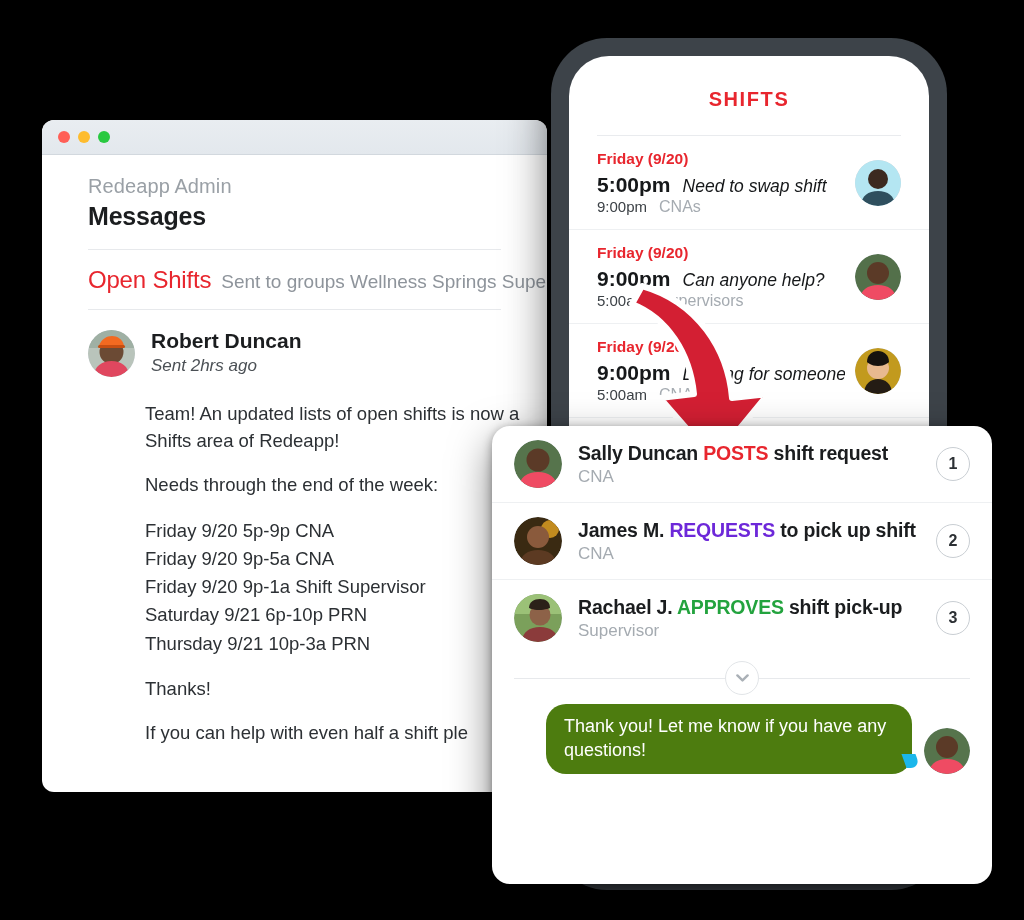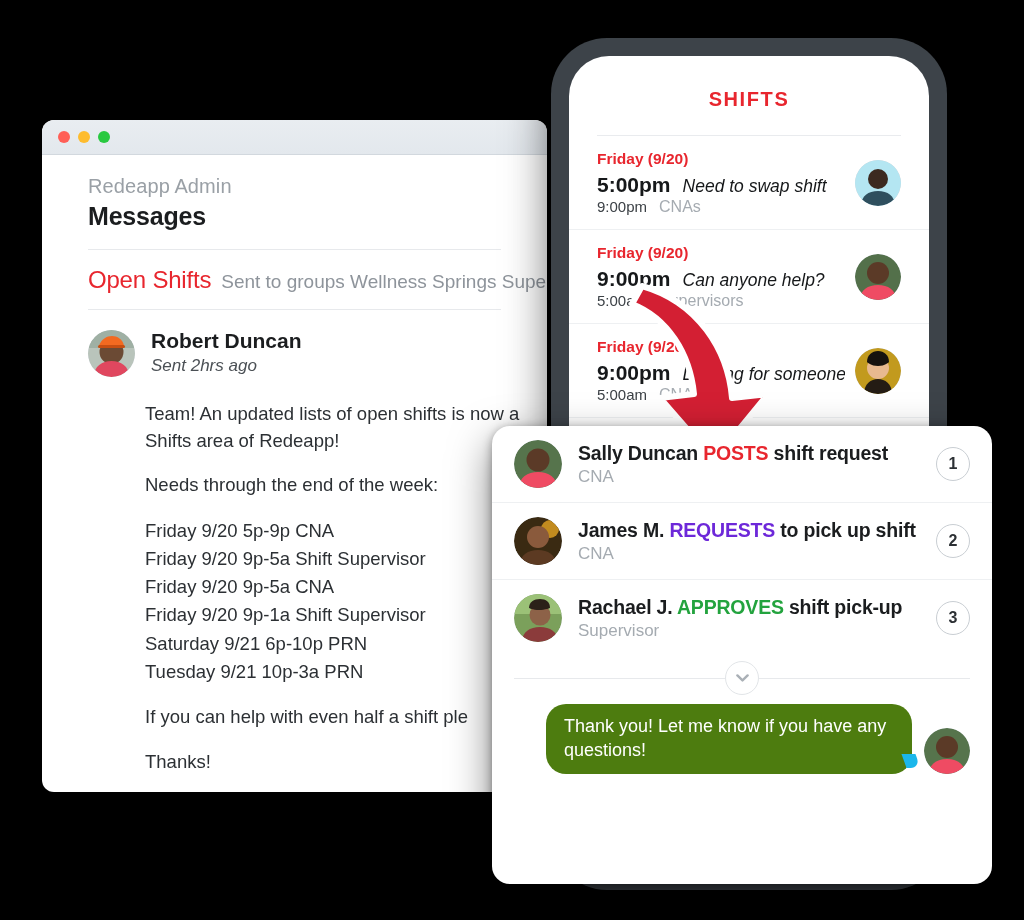--- a/index.html
+++ b/index.html
@@ -212,28 +212,27 @@
         </div>
 
         <div class="msg-body">
           <p>
             <span>Team! An updated lists of open shifts is now a</span><br>
             <span>Shifts area of Redeapp!</span>
           </p>
           <p>Needs through the end of the week:</p>
           <div class="shift-list">
             <div>Friday 9/20 5p-9p CNA</div>
-            <div>Friday 9/20 9p-5a Shift Supervisor</div>
             <div>Friday 9/20 9p-5a CNA</div>
             <div>Friday 9/20 9p-1a Shift Supervisor</div>
             <div>Saturday 9/21 6p-10p PRN</div>
-            <div>Tuesday 9/21 10p-3a PRN</div>
-          </div>
+            <div>Thursday 9/21 10p-3a PRN</div>
+          </div>
+          <p>Thanks!</p>
           <p>If you can help with even half a shift ple</p>
-          <p>Thanks!</p>
         </div>
       </div>
     </div>
   </div>
 
   <div class="phone">
     <div class="phone-screen">
 
       <div class="shifts-title">SHIFTS</div>
       <div class="shifts-sep"></div>

